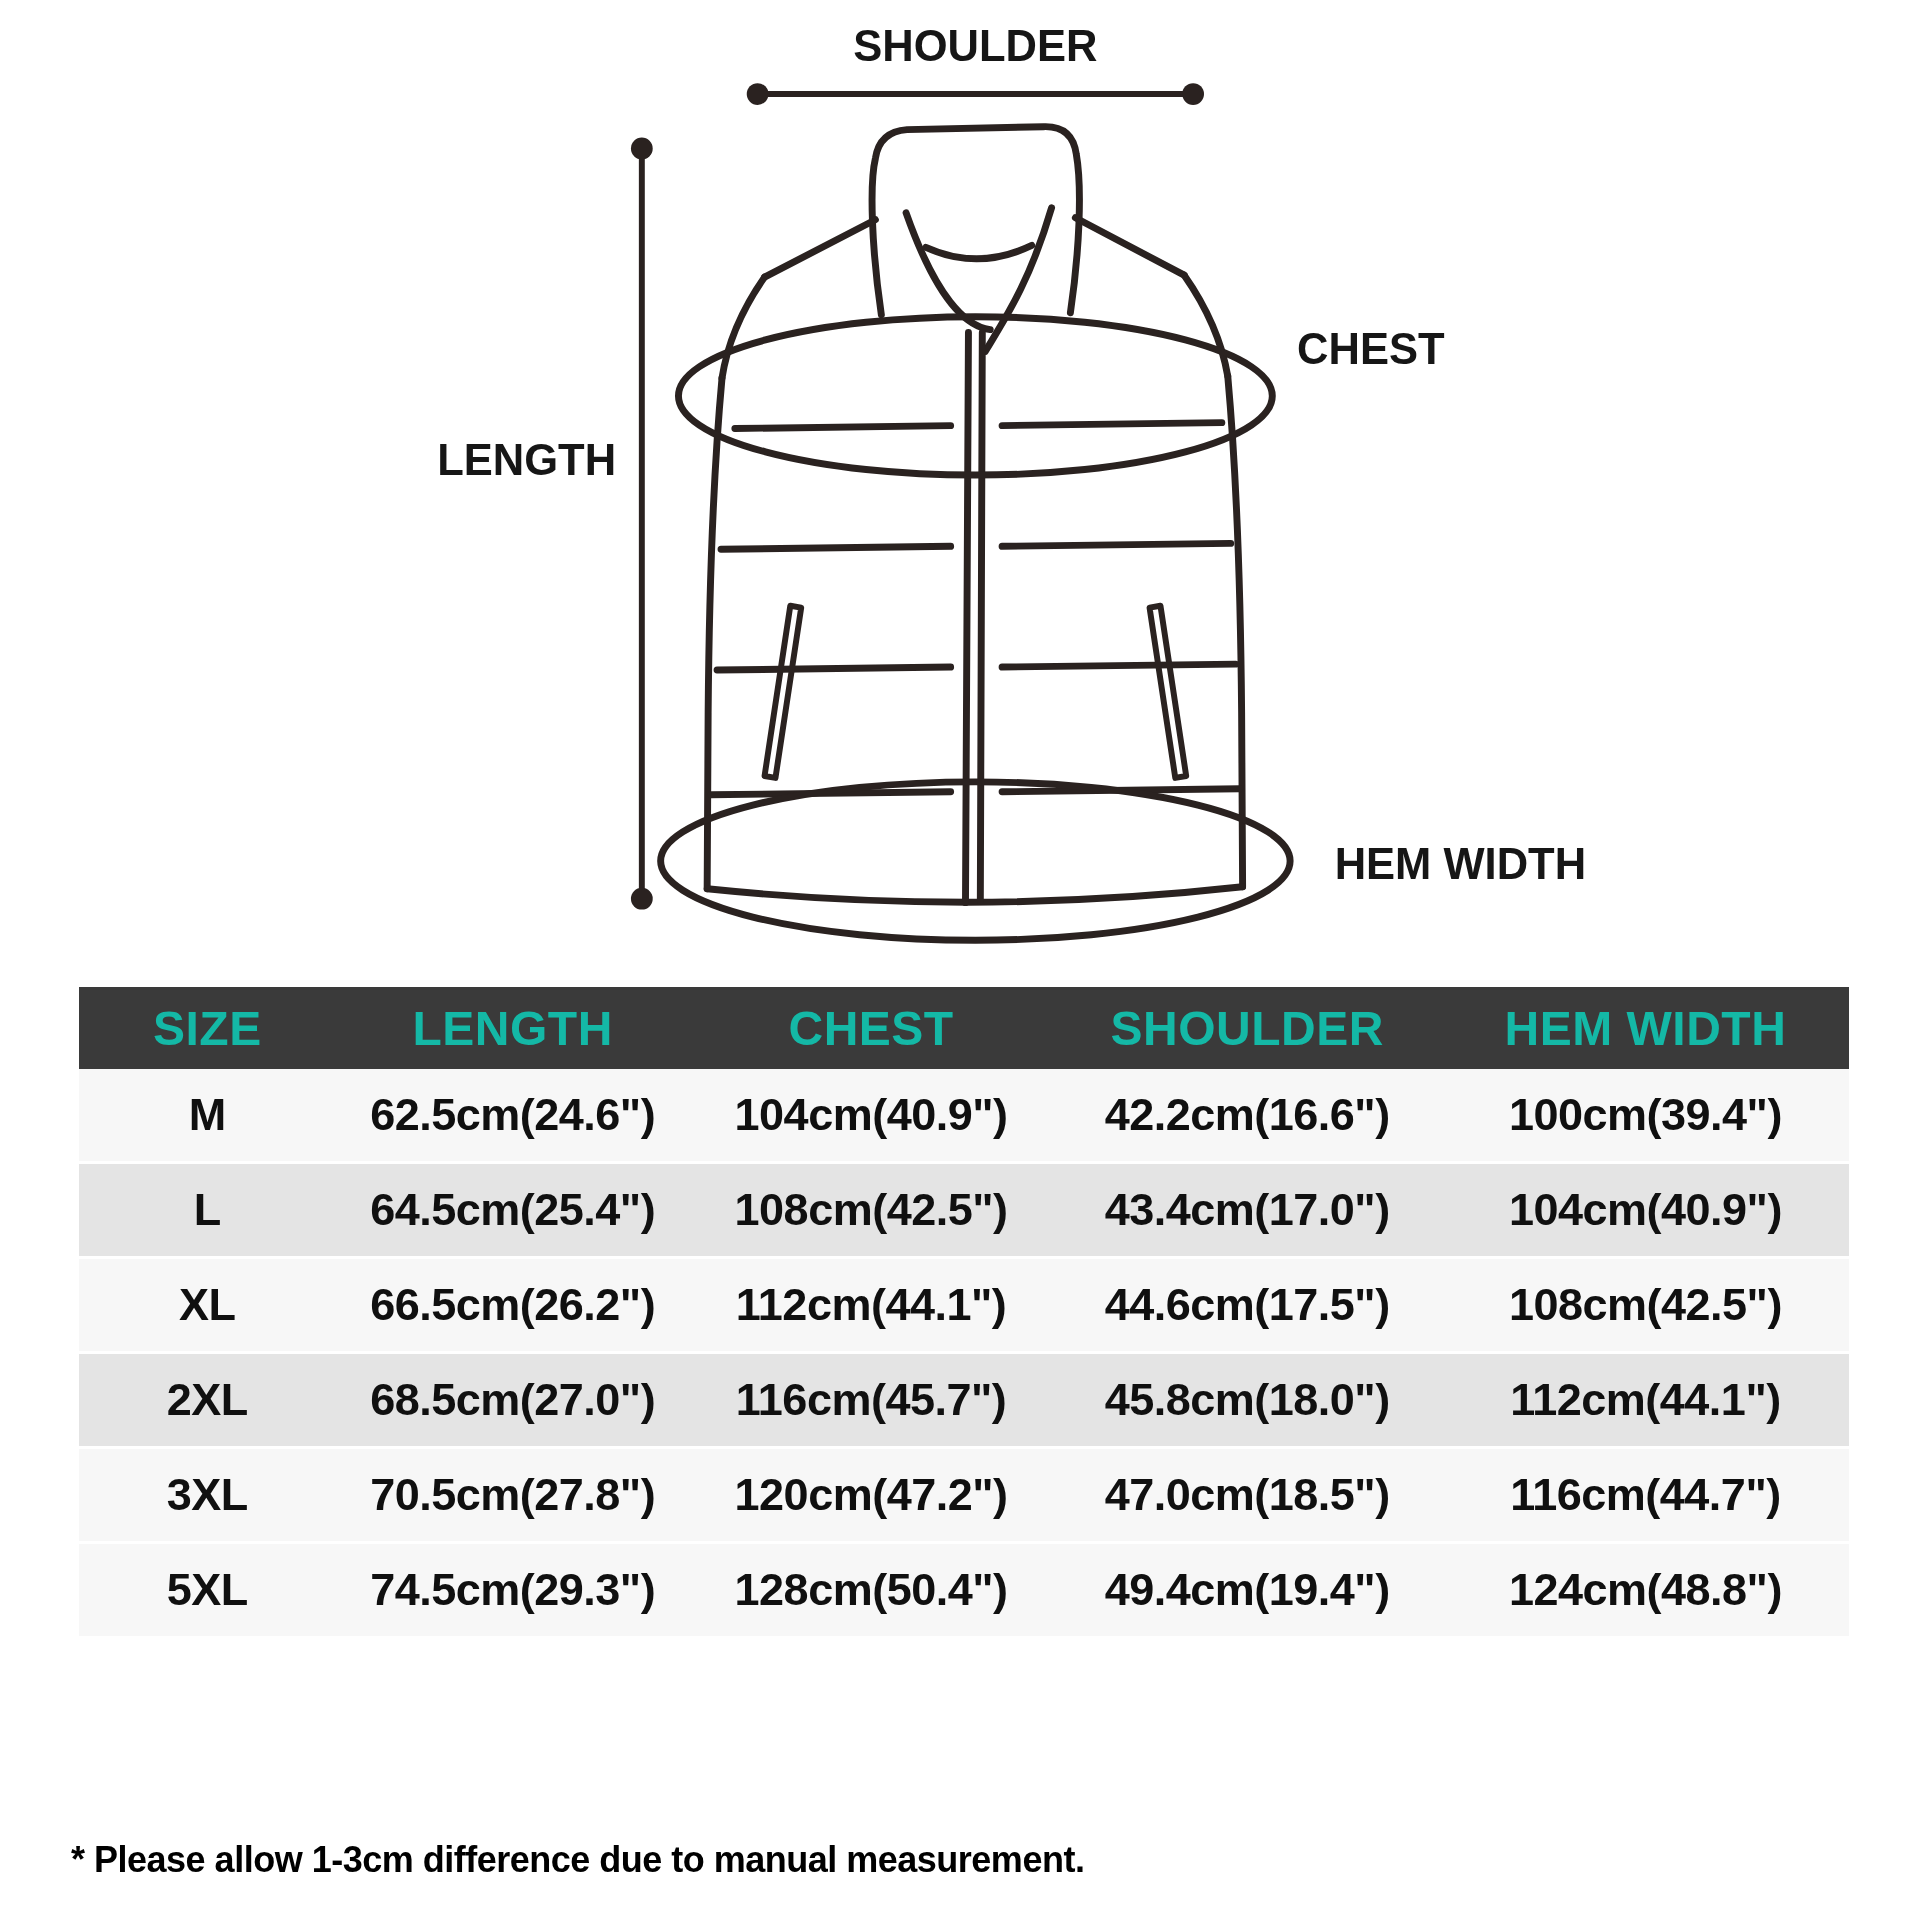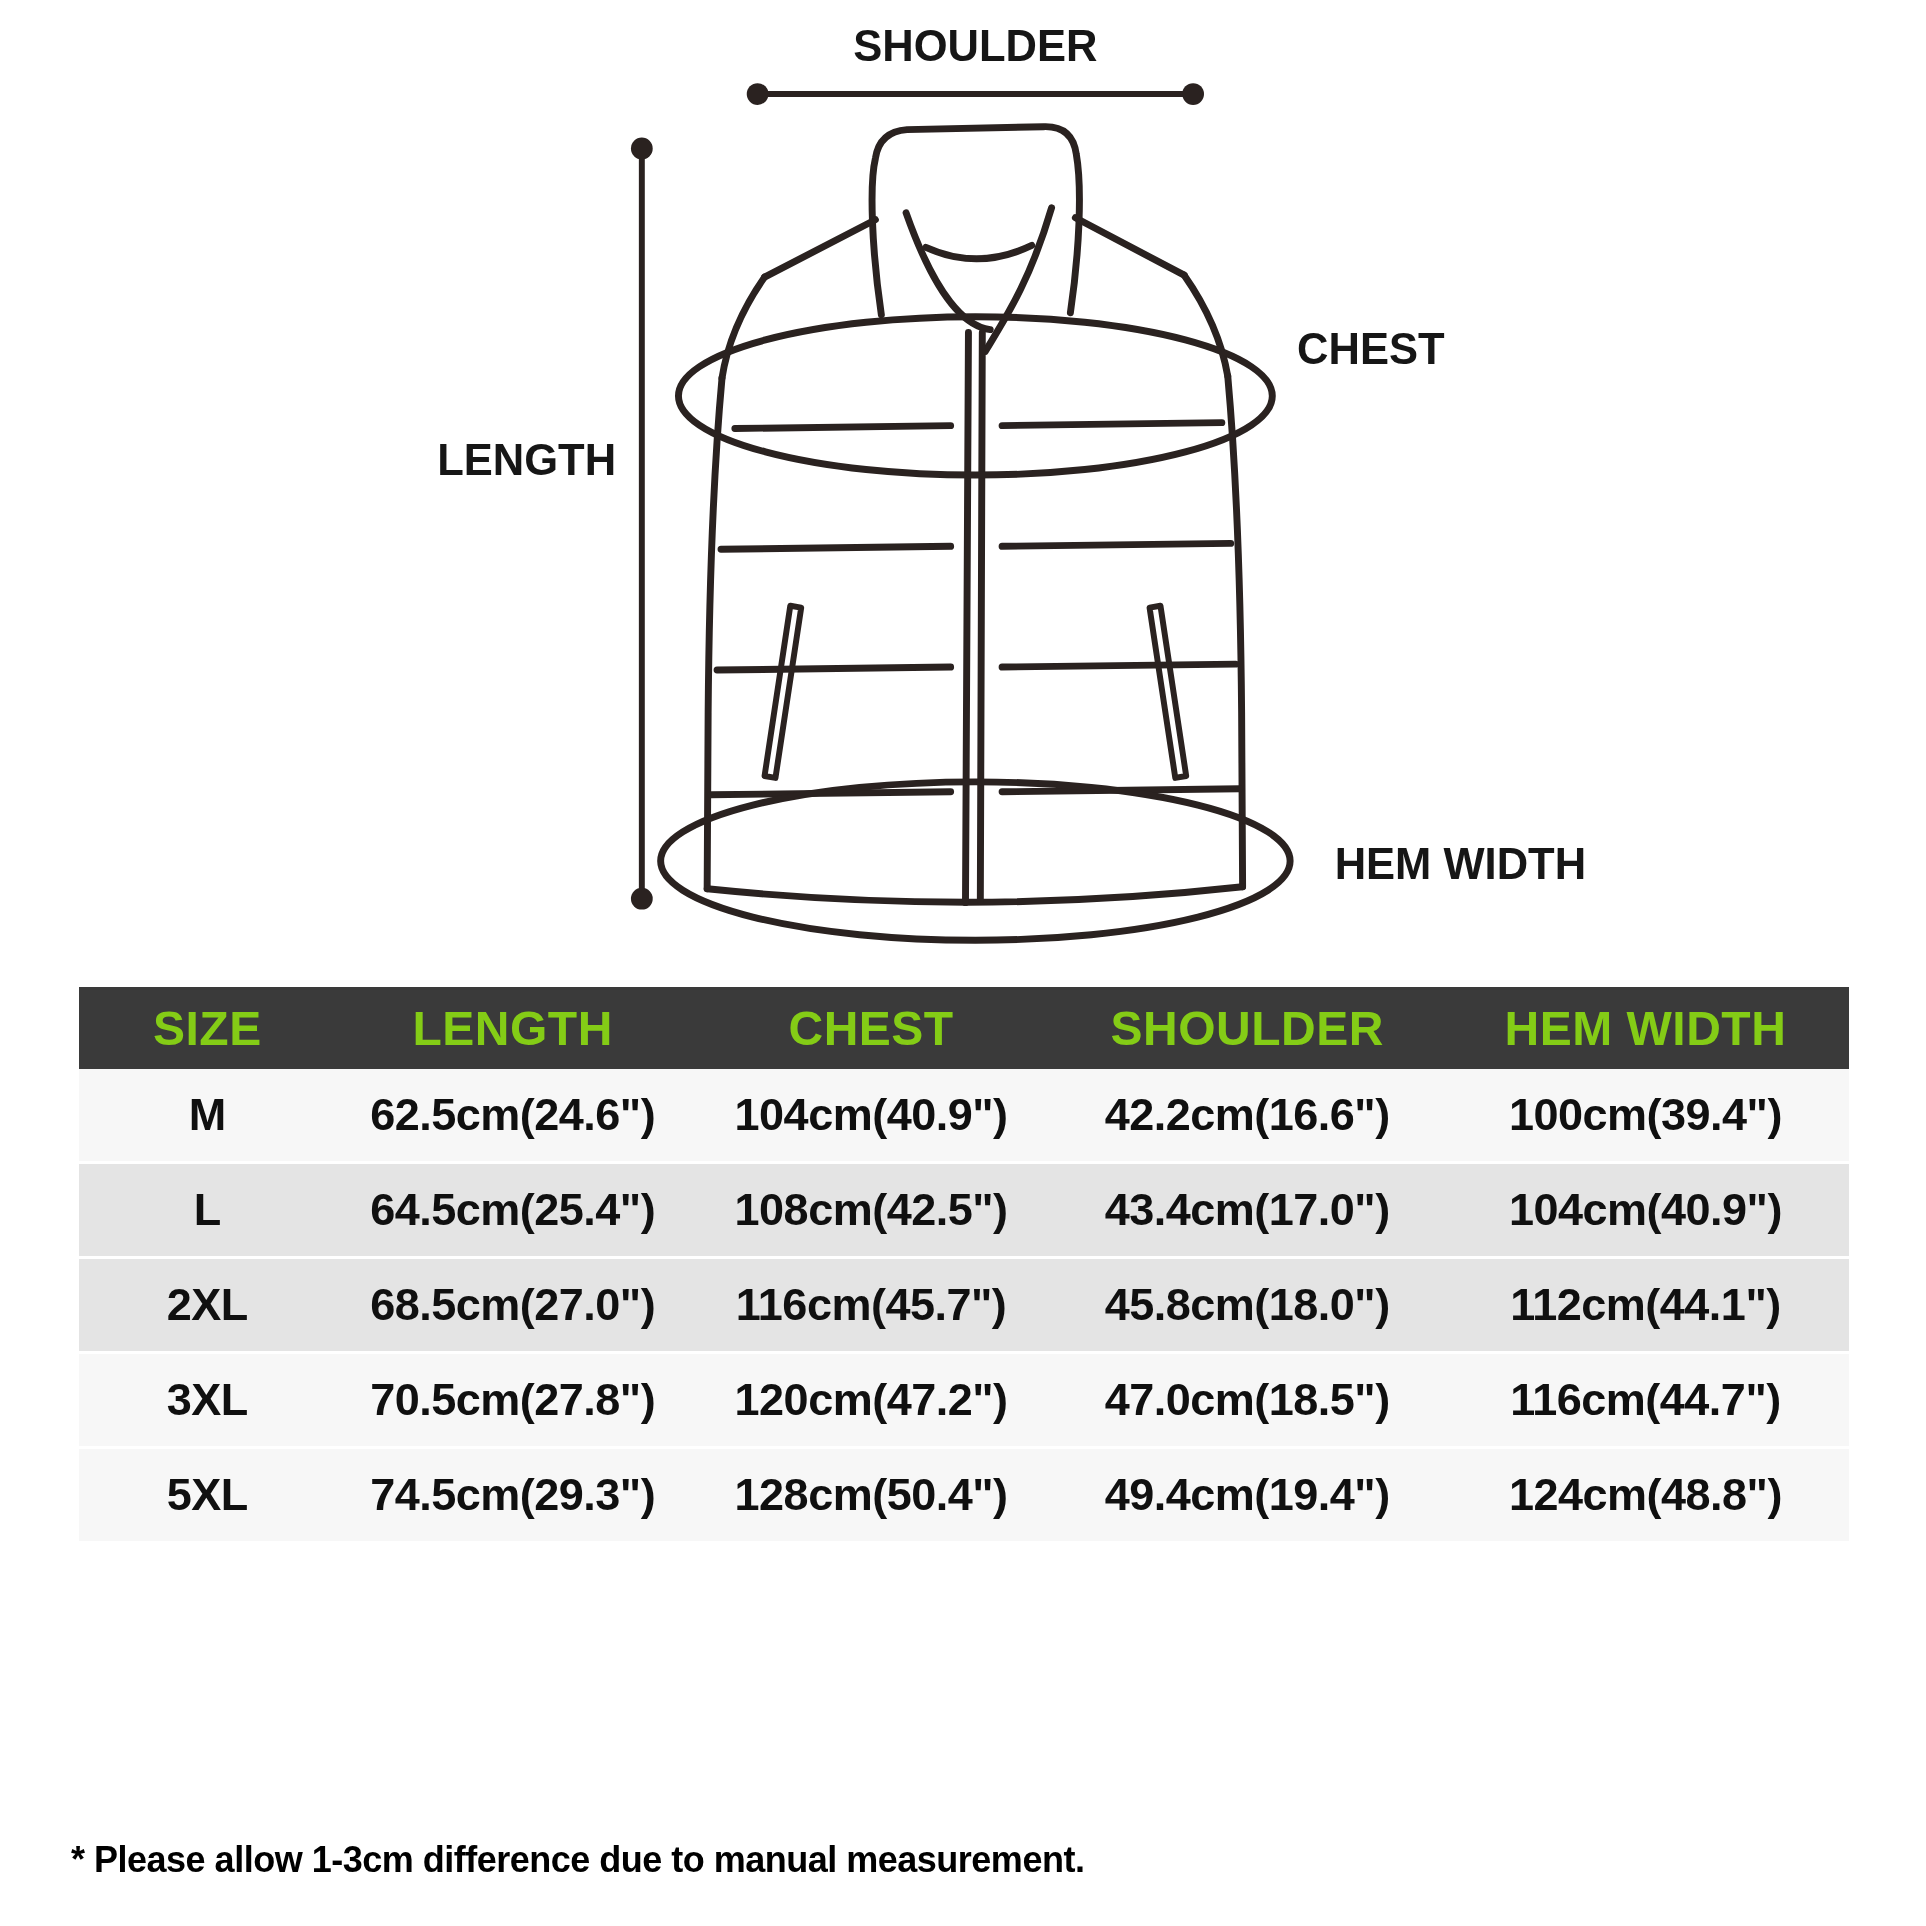--- a/index.html
+++ b/index.html
@@ -22,21 +22,21 @@
   
   #size-table{
     position:absolute;
     left:79px;top:987px;
     width:1770px;
     border-collapse:collapse;
     table-layout:fixed;
   }
   #size-table th{
     background:#3a3a3a;
-    color:#84cc16;
+    color:#14b8a6;
     font-weight:700;
     font-size:48px;
     height:82px;
     letter-spacing:0.5px;
     padding:0;
     text-align:center;
   }
   #size-table td{
     font-weight:700;
     font-size:45px;
@@ -163,20 +163,27 @@
           <td>42.2cm(16.6")</td>
           <td>100cm(39.4")</td>
         </tr>
         <tr class="row-dark">
           <td>L</td>
           <td>64.5cm(25.4")</td>
           <td>108cm(42.5")</td>
           <td>43.4cm(17.0")</td>
           <td>104cm(40.9")</td>
         </tr>
+        <tr class="row-light">
+          <td>XL</td>
+          <td>66.5cm(26.2")</td>
+          <td>112cm(44.1")</td>
+          <td>44.6cm(17.5")</td>
+          <td>108cm(42.5")</td>
+        </tr>
         <tr class="row-dark">
           <td>2XL</td>
           <td>68.5cm(27.0")</td>
           <td>116cm(45.7")</td>
           <td>45.8cm(18.0")</td>
           <td>112cm(44.1")</td>
         </tr>
         <tr class="row-light">
           <td>3XL</td>
           <td>70.5cm(27.8")</td>

